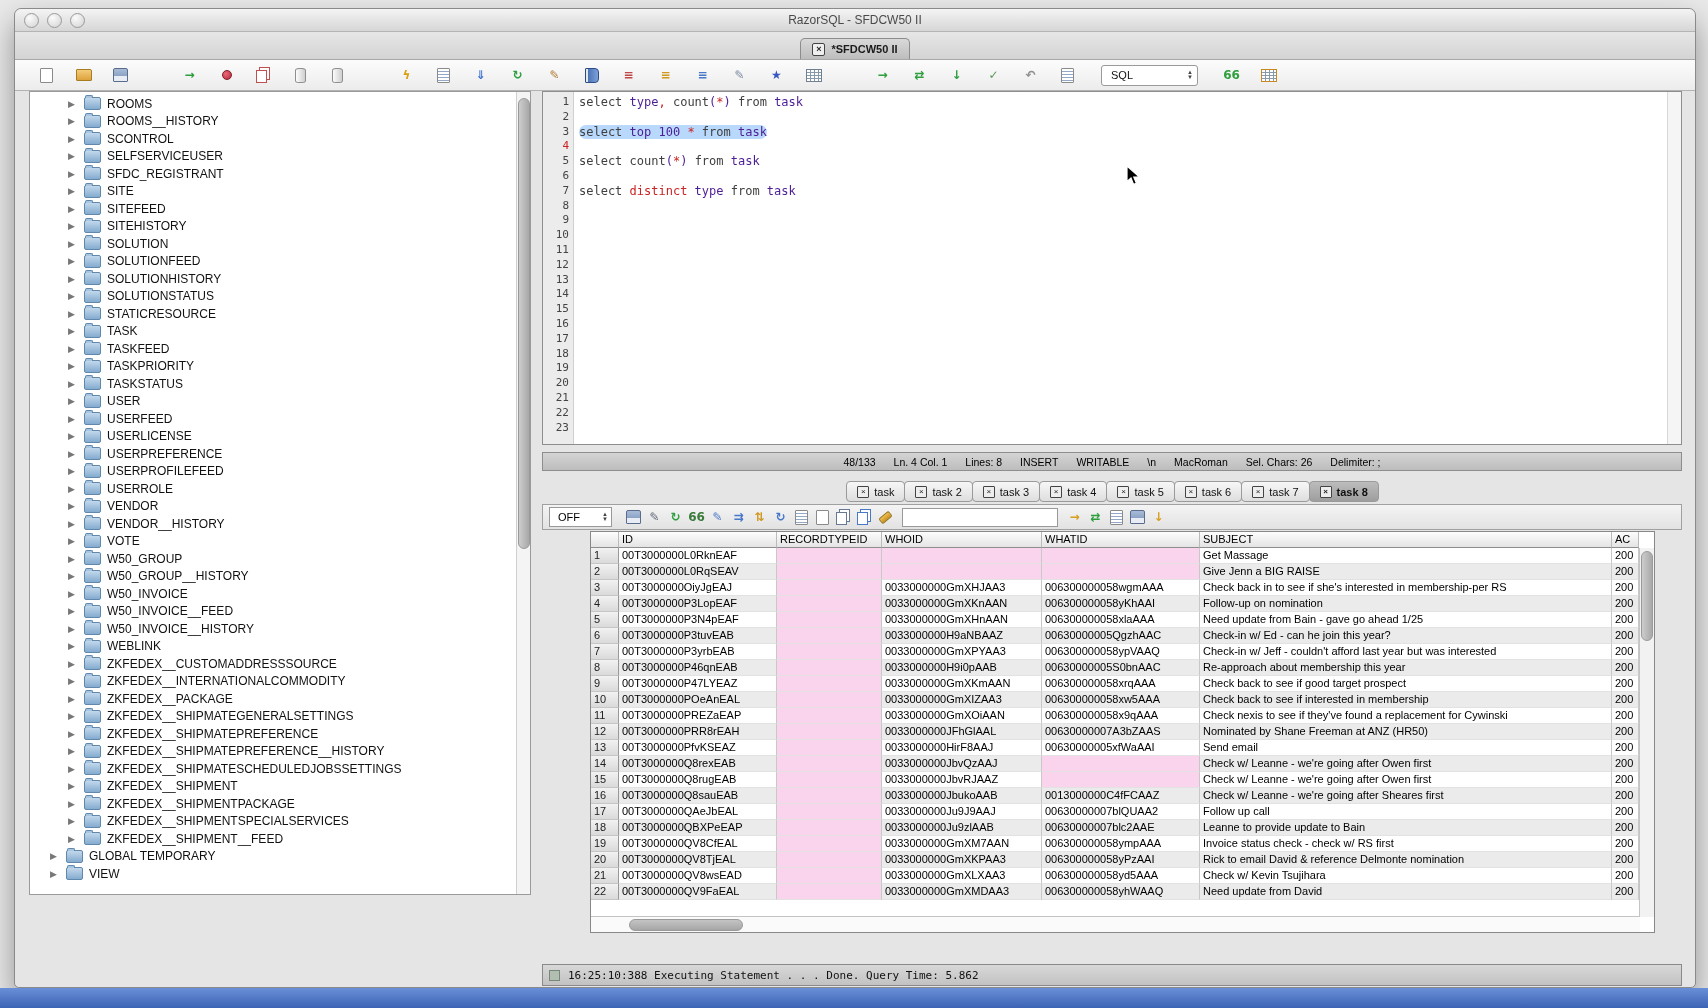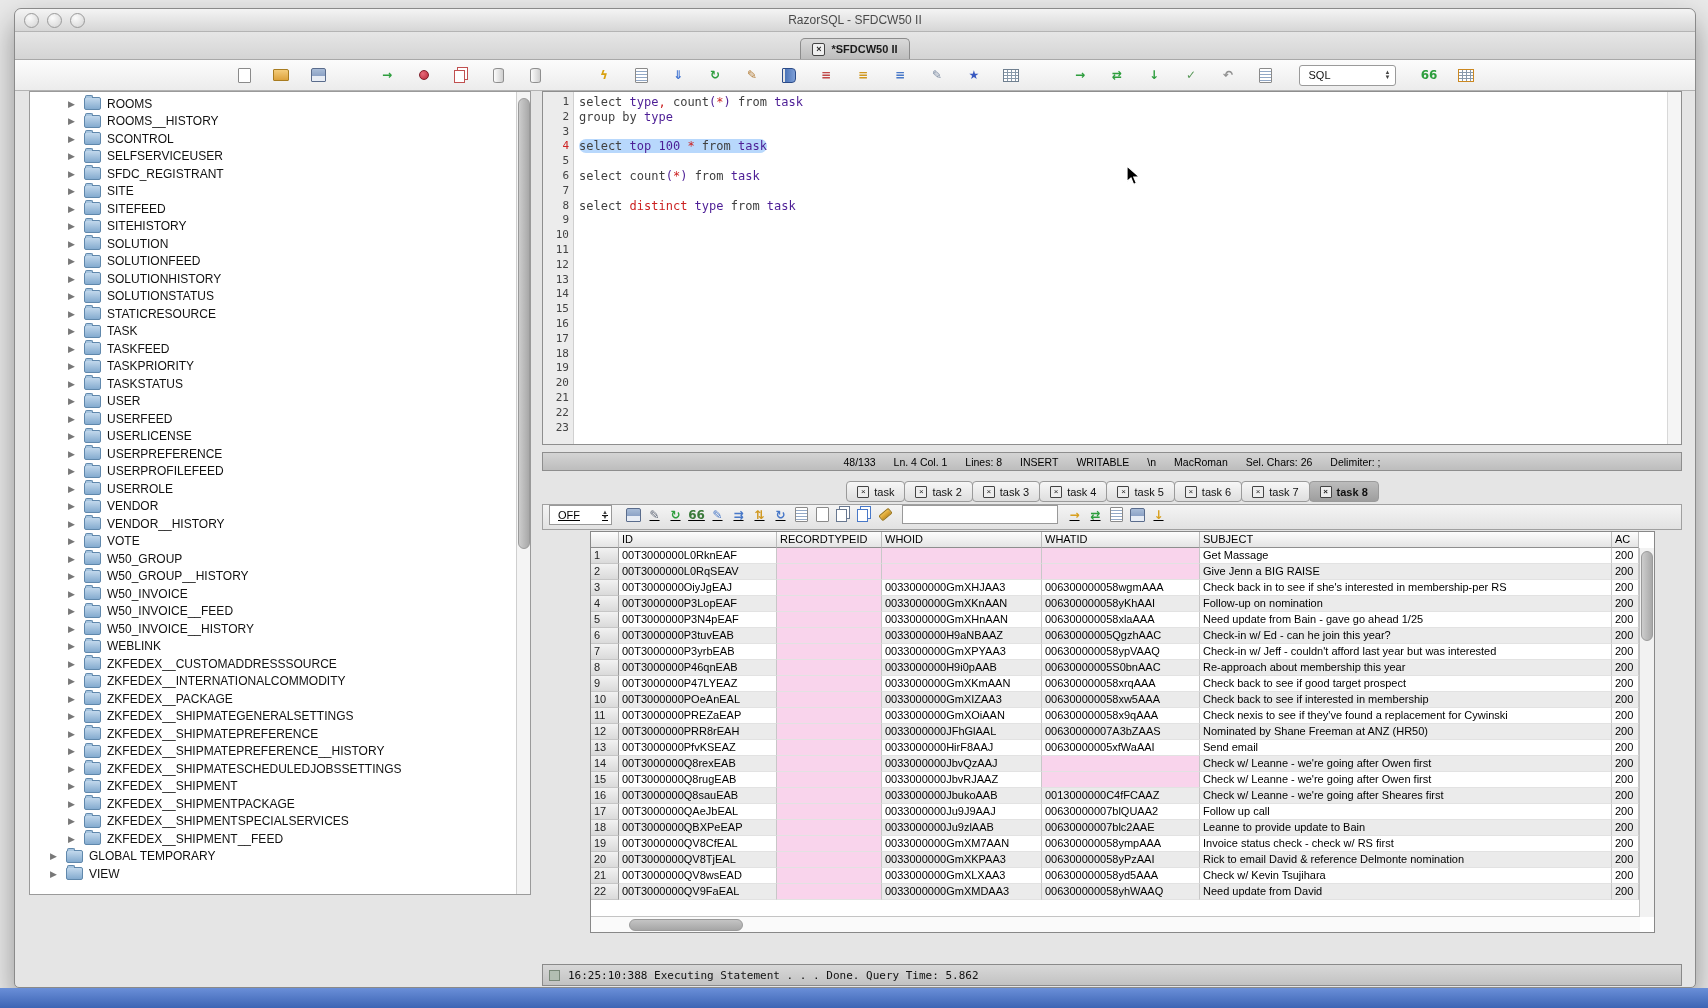--- a/index.html
+++ b/index.html
@@ -18,21 +18,21 @@
        background:radial-gradient(circle at 35% 30%,#fbfbfb,#d2d2d2);}
   .tabstrip{height:27px;background:linear-gradient(#e6e6e6,#d4d4d4);border-bottom:1px solid #a8a8a8;
        display:flex;justify-content:center;align-items:flex-end;}
   .doc-tab{display:inline-flex;align-items:center;gap:6px;height:20px;padding:0 11px;
        background:linear-gradient(#d9d9d9,#bdbdbd);border:1px solid #8c8c8c;border-bottom:none;
        border-radius:5px 5px 0 0;font-size:11px;font-weight:bold;color:#1a1a1a;}
   .cbox{width:11px;height:11px;border:1px solid #444;border-radius:2px;background:#efefef;
        display:inline-flex;align-items:center;justify-content:center;font-size:9px;color:#222;line-height:1;}
   
   .toolbar{height:30px;background:linear-gradient(#fcfcfc,#ececec);border-bottom:1px solid #b2b2b2;
-       display:flex;align-items:center;padding:0 10px;gap:18px;justify-content:center;}
+       display:flex;align-items:center;padding:0 22px;gap:18px;}
   .tb-sep{width:14px;height:1px;}
   .ic{width:19px;height:19px;display:inline-flex;align-items:center;justify-content:center;
        font:bold 12px "DejaVu Sans",sans-serif;cursor:default;}
   .k-glyph::before{content:attr(data-glyph);}
   .k-page::before{content:"";width:11px;height:13px;background:#fff;border:1px solid #8a8a8a;border-radius:1px;}
   .k-pagelines::before{content:"";width:11px;height:13px;border:1px solid #8a8a8a;border-radius:1px;
        background:repeating-linear-gradient(to bottom,#fff 0 2px,#92a8c6 2px 3px);}
   .k-folder::before{content:"";width:14px;height:10px;background:linear-gradient(#f4cc7a,#dca23c);
        border:1px solid #a87c20;border-radius:1px 2px 1px 1px;}
   .k-disk::before{content:"";width:13px;height:12px;background:linear-gradient(#a8bcd8,#7890b8);
@@ -85,21 +85,21 @@
   .editor-status{height:17px;margin-top:7px;border:1px solid #8e8e8e;background:linear-gradient(#d4d4d4,#bdbdbd);
        display:flex;justify-content:center;align-items:center;gap:18px;font-size:10.5px;color:#000;}
   .seg{white-space:pre;}
   .rtabs{margin-top:10px;height:21px;display:flex;justify-content:center;align-items:flex-end;}
   .rtab{display:inline-flex;align-items:center;gap:5px;height:19px;padding:0 10px;font-size:11px;color:#111;
        background:linear-gradient(#f7f7f7,#dedede);border:1px solid #9a9a9a;border-radius:4px;margin-right:-1px;}
   .rtab.active{background:linear-gradient(#bcbcbc,#9e9e9e);font-weight:bold;}
   .cbox2{width:10px;height:10px;border:1px solid #444;border-radius:1px;background:#eee;
        display:inline-flex;align-items:center;justify-content:center;font-size:8px;color:#222;line-height:1;}
   .rtoolbar{margin-top:2px;height:24px;border:1px solid #a0a0a0;background:linear-gradient(#f4f4f4,#e2e2e2);
-       display:flex;align-items:flex-start;gap:2px;padding:0 6px;text-decoration:underline;}
+       display:flex;align-items:center;gap:2px;padding:0 6px;}
   .offsel{display:inline-flex;align-items:center;height:18px;background:#fff;border:1px solid #999;
        padding:0 3px 0 8px;font-size:11px;min-width:50px;margin-right:10px;}
   .search{width:150px;height:15px;border:1px solid #999;background:#fff;margin:0 5px;font-size:11px;}
   
   .table-wrap{margin-left:48px;margin-top:1px;width:1063px;height:400px;position:relative;
        background:#fff;border:1px solid #888;overflow:hidden;}
   .trow{display:grid;height:16px;line-height:15px;font-size:11px;color:#000;}
   .hcell{background:linear-gradient(#fdfdfd,#e4e4e4);border-right:1px solid #bbb;border-bottom:1px solid #8e8e8e;
        padding:0 3px;white-space:nowrap;overflow:hidden;}
   .rn{background:linear-gradient(#f2f2f2,#dadada);border-right:1px solid #999;border-bottom:1px solid #c6c6c6;
@@ -435,21 +435,20 @@
             <div class="gnum">17</div>
             <div class="gnum">18</div>
             <div class="gnum">19</div>
             <div class="gnum">20</div>
             <div class="gnum">21</div>
             <div class="gnum">22</div>
             <div class="gnum">23</div>
           </div>
         <div class="code" id="code">
             <div class="cline"><span><span class="tok-k">select</span><span class="tok-n"> type</span><span class="tok-r">,</span><span class="tok-k"> count</span><span class="tok-n">(</span><span class="tok-r">*</span><span class="tok-n">)</span><span class="tok-k"> from</span><span class="tok-n"> task</span></span></div>
-            <div class="cline"><span><span class="tok-k">group by</span><span class="tok-n"> type</span></span></div>
             <div class="cline"></div>
             <div class="cline"><span class="selline"><span class="tok-k">select</span><span class="tok-n"> top 100 </span><span class="tok-r">*</span><span class="tok-k"> from</span><span class="tok-n"> task</span></span></div>
             <div class="cline"></div>
             <div class="cline"><span><span class="tok-k">select</span><span class="tok-k"> count</span><span class="tok-n">(</span><span class="tok-r">*</span><span class="tok-n">)</span><span class="tok-k"> from</span><span class="tok-n"> task</span></span></div>
             <div class="cline"></div>
             <div class="cline"><span><span class="tok-k">select</span><span class="tok-r"> distinct</span><span class="tok-n"> type</span><span class="tok-k"> from</span><span class="tok-n"> task</span></span></div>
             <div class="cline"></div>
             <div class="cline"></div>
             <div class="cline"></div>
             <div class="cline"></div>

